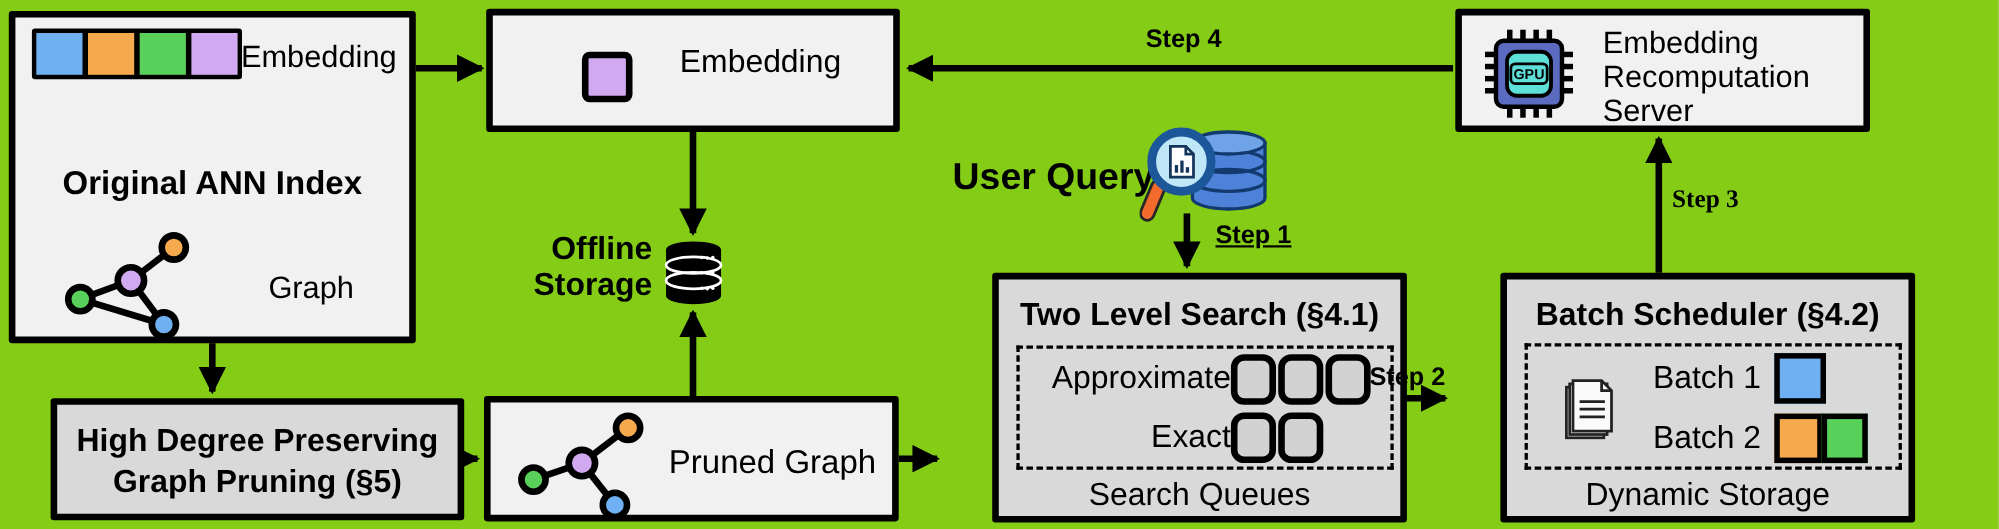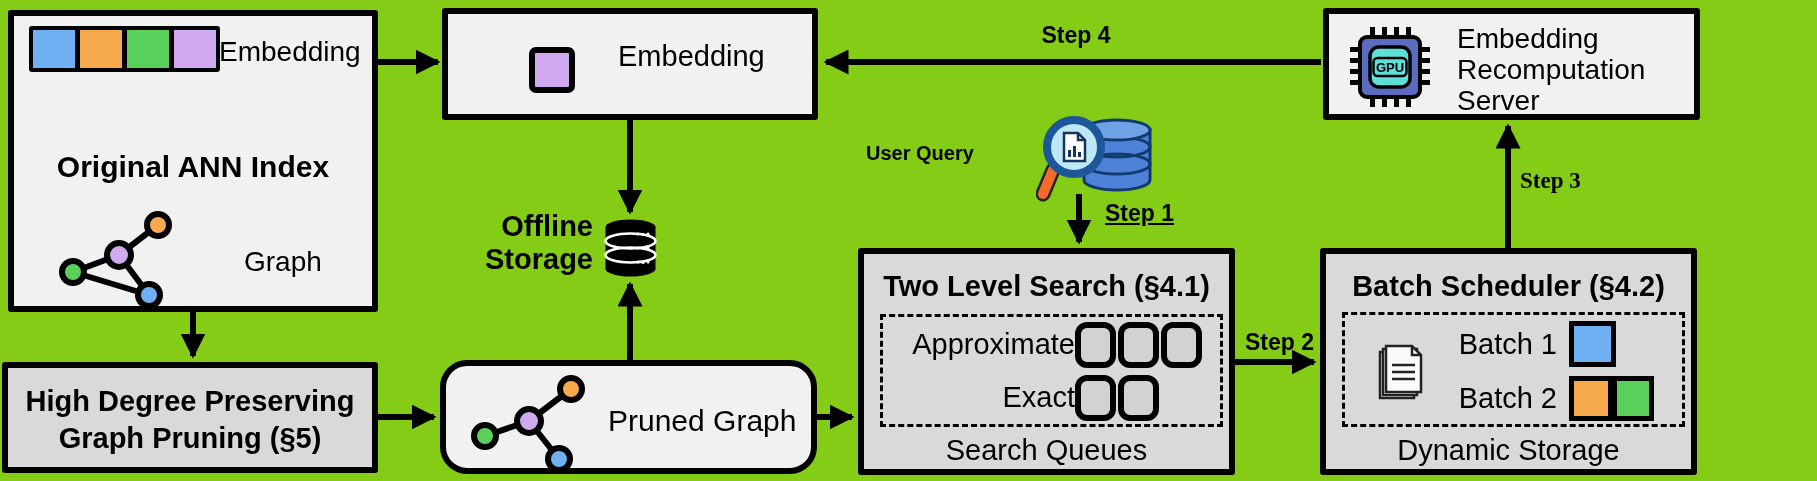--- a/index.html
+++ b/index.html
@@ -4,21 +4,21 @@
 <style>
   * { box-sizing: border-box; margin: 0; padding: 0; }
   body { background: #ffffff; font-family: "Liberation Sans", sans-serif; color: #000; }
   .canvas { position: relative; width: 1817px; height: 481px; background: #84cc16; overflow: hidden; }
 
   .overlay { position: absolute; left: 0; top: 0; width: 1817px; height: 481px; pointer-events: none; }
   .overlay line { stroke: #000; stroke-width: 6; }
 
   .box { position: absolute; border: 6px solid #000; border-radius: 3px; }
   .light { background: #f1f1f1; }
-  .gray  { background: #d9d9d9; }
+  .gray  { background: #d9d9d9; margin-left: 44px; }
 
   .t { position: absolute; white-space: nowrap; }
   .bold { font-weight: bold; }
 
   
   .emb-strip { position: absolute; left: 15px; top: 10px; display: flex; gap: 5px;
                background: #000; padding: 4px; border-radius: 3px; }
   .emb-cell { width: 42px; height: 38px; }
   .c-blue   { background: var(--blue); }
   .c-orange { background: var(--orange); }
@@ -136,34 +136,34 @@
         <circle cx="44" cy="29" r="1.6"></circle>
       <circle cx="34" cy="43" r="1.6"></circle>
         <circle cx="39" cy="43.5" r="1.6"></circle>
         <circle cx="44" cy="43" r="1.6"></circle>
       <circle cx="34" cy="15" r="1.6"></circle>
         <circle cx="39" cy="15.5" r="1.6"></circle>
         <circle cx="44" cy="15" r="1.6"></circle>
     </g>
   </svg>
 
-  <div class="box light" style="left:440px; top:360px; width:377px; height:114px;border-radius:27px;">
+  <div class="box light" style="left:440px; top:360px; width:377px; height:114px;">
     <svg class="graph-svg" style="position:absolute; left:22px; top:6px;" width="150" height="100" viewBox="0 0 150 100">
       <line x1="17" y1="64" x2="61" y2="49"></line>
       <line x1="61" y1="49" x2="103" y2="17"></line>
       <line x1="61" y1="49" x2="91" y2="87"></line>
       <circle class="n-orange" cx="103" cy="17" r="11"></circle>
       <circle class="n-purple" cx="61" cy="49" r="12"></circle>
       <circle class="n-green" cx="17" cy="64" r="11"></circle>
       <circle class="n-blue" cx="91" cy="87" r="11"></circle>
     </svg>
     <div class="t" style="left:162px; top:38px; font-size:30px;">Pruned Graph</div>
   </div>
 
-  <div class="t bold" style="left:866px; top:142px; font-size:20px;text-align:center;">User Query</div>
+  <div class="t bold" style="left:866px; top:142px; font-size:34px;text-align:center;">User Query</div>
   <svg style="position:absolute; left:1036px; top:110px;" width="120" height="92" viewBox="0 0 120 92">
 
     <g stroke="#123a6e" stroke-width="3">
       <path d="M48 20 v50 a33 10 0 0 0 66 0 v-50 z" fill="#4d82d8"></path>
       <ellipse cx="81" cy="54" rx="33" ry="10" fill="none"></ellipse>
       <ellipse cx="81" cy="37" rx="33" ry="10" fill="none"></ellipse>
       <ellipse cx="81" cy="20" rx="33" ry="10" fill="#6ea3e8"></ellipse>
     </g>
 
     <line x1="17" y1="60" x2="7" y2="84" stroke="#262626" stroke-width="15" stroke-linecap="round"></line>

